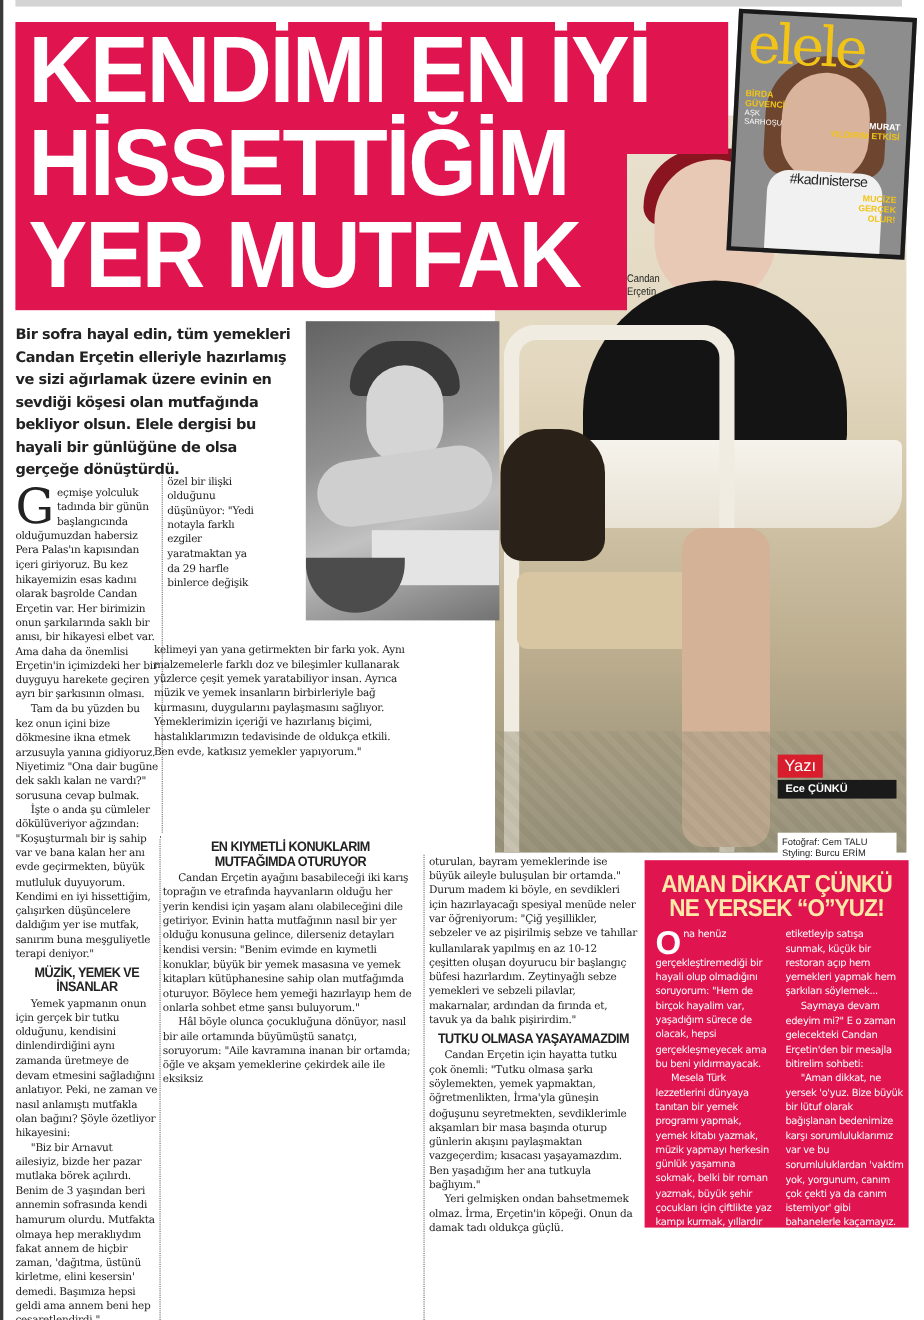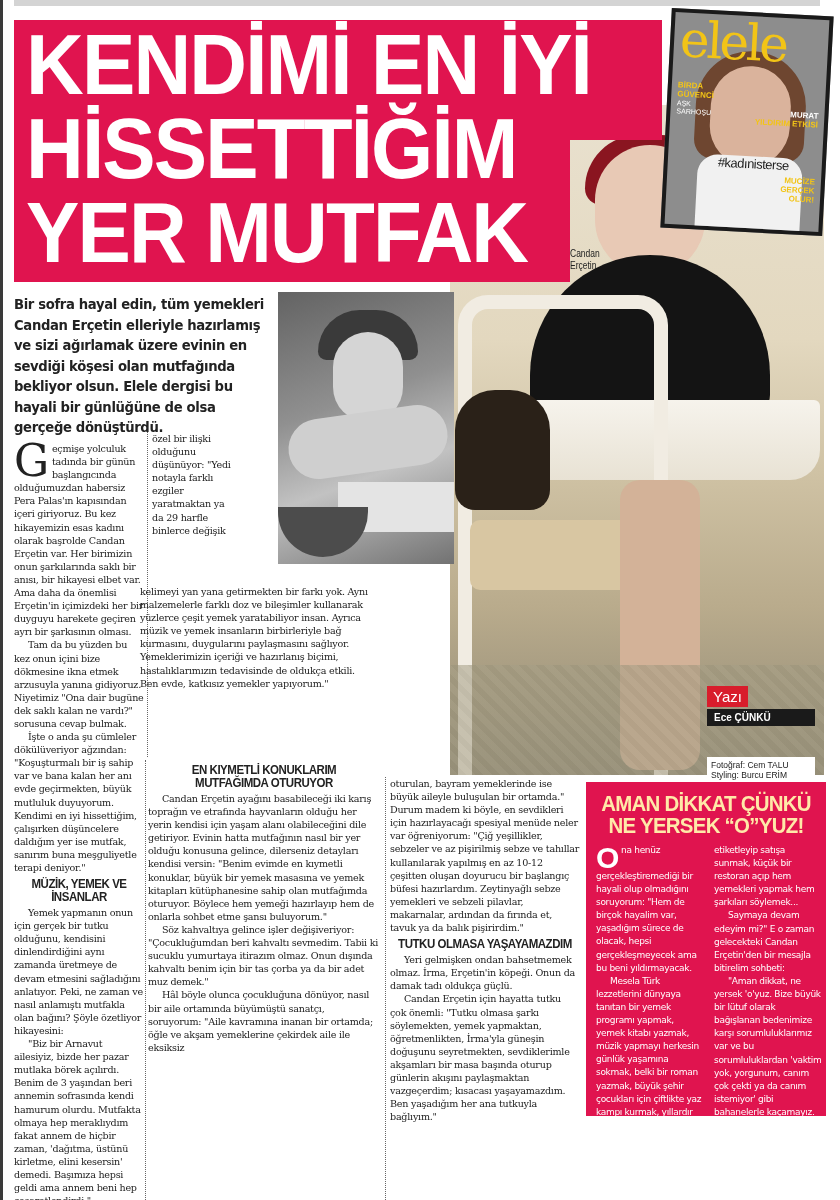--- a/index.html
+++ b/index.html
@@ -161,29 +161,28 @@
 <div class="col col-2">
   <p class="noindent" style="width:84px;">özel bir ilişki olduğunu düşünüyor: "Yedi notayla farklı ezgiler yaratmaktan ya da 29 harfle binlerce değişik</p>
 </div>
 <div class="col col-2b">
   <p class="noindent">kelimeyi yan yana getirmekten bir farkı yok. Aynı malzemelerle farklı doz ve bileşimler kullanarak yüzlerce çeşit yemek yaratabiliyor insan. Ayrıca müzik ve yemek insanların birbirleriyle bağ kurmasını, duygularını paylaşmasını sağlıyor. Yemeklerimizin içeriği ve hazırlanış biçimi, hastalıklarımızın tedavisinde de oldukça etkili. Ben evde, katkısız yemekler yapıyorum."</p>
 </div>
 
 <div class="col col-3">
   <h3>EN KIYMETLİ KONUKLARIM MUTFAĞIMDA OTURUYOR</h3>
   <p>Candan Erçetin ayağını basabileceği iki karış toprağın ve etrafında hayvanların olduğu her yerin kendisi için yaşam alanı olabileceğini dile getiriyor. Evinin hatta mutfağının nasıl bir yer olduğu konusuna gelince, dilerseniz detayları kendisi versin: "Benim evimde en kıymetli konuklar, büyük bir yemek masasına ve yemek kitapları kütüphanesine sahip olan mutfağımda oturuyor. Böylece hem yemeği hazırlayıp hem de onlarla sohbet etme şansı buluyorum."</p>
-  <p>Söz kahvaltıya gelince işler değişiveriyor: "Çocukluğumdan beri kahvaltı sevmedim. Tabii ki sucuklu yumurtaya itirazım olmaz. Onun dışında kahvaltı benim için bir tas çorba ya da bir adet muz demek."</p>
   <p>Hâl böyle olunca çocukluğuna dönüyor, nasıl bir aile ortamında büyümüştü sanatçı, soruyorum: "Aile kavramına inanan bir ortamda; öğle ve akşam yemeklerine çekirdek aile ile eksiksiz</p>
 </div>
 
 <div class="col col-4">
   <p class="noindent">oturulan, bayram yemeklerinde ise büyük aileyle buluşulan bir ortamda." Durum madem ki böyle, en sevdikleri için hazırlayacağı spesiyal menüde neler var öğreniyorum: "Çiğ yeşillikler, sebzeler ve az pişirilmiş sebze ve tahıllar kullanılarak yapılmış en az 10-12 çeşitten oluşan doyurucu bir başlangıç büfesi hazırlardım. Zeytinyağlı sebze yemekleri ve sebzeli pilavlar, makarnalar, ardından da fırında et, tavuk ya da balık pişirirdim."</p>
   <h3>TUTKU OLMASA YAŞAYAMAZDIM</h3>
+  <p>Candan Erçetin için hayatta tutku çok önemli: "Tutku olmasa şarkı söylemekten, yemek yapmaktan, öğretmenlikten, İrma'yla güneşin doğuşunu seyretmekten, sevdiklerimle akşamları bir masa başında oturup günlerin akışını paylaşmaktan vazgeçerdim; kısacası yaşayamazdım. Ben yaşadığım her ana tutkuyla bağlıyım."</p>
   <p>Yeri gelmişken ondan bahsetmemek olmaz. İrma, Erçetin'in köpeği. Onun da damak tadı oldukça güçlü.</p>
-  <p>Candan Erçetin için hayatta tutku çok önemli: "Tutku olmasa şarkı söylemekten, yemek yapmaktan, öğretmenlikten, İrma'yla güneşin doğuşunu seyretmekten, sevdiklerimle akşamları bir masa başında oturup günlerin akışını paylaşmaktan vazgeçerdim; kısacası yaşayamazdım. Ben yaşadığım her ana tutkuyla bağlıyım."</p>
 </div>
 
 <div class="pinkbox">
   <h2>
     <div>AMAN DİKKAT ÇÜNKÜ</div>
     <div>NE YERSEK “O”YUZ!</div>
   </h2>
   <div class="pink-cols">
     <div class="pink-col">
       <p class="noindent"><span class="pink-drop">O</span><span>na henüz gerçekleştiremediği bir hayali olup olmadığını soruyorum: "Hem de birçok hayalim var, yaşadığım sürece de olacak, hepsi gerçekleşmeyecek ama bu beni yıldırmayacak.</span></p>

